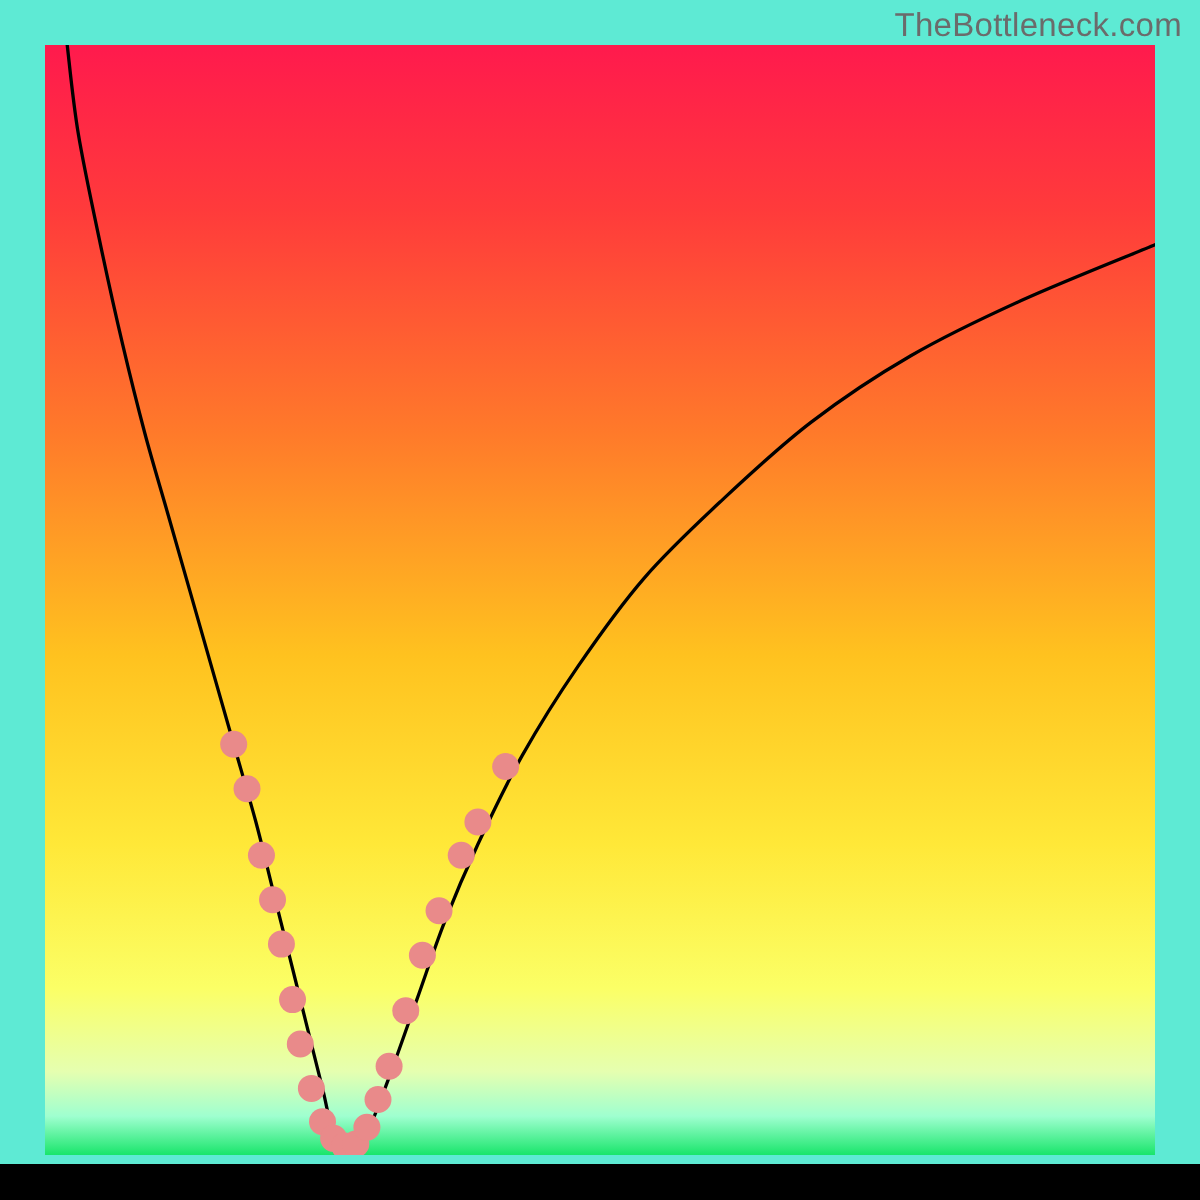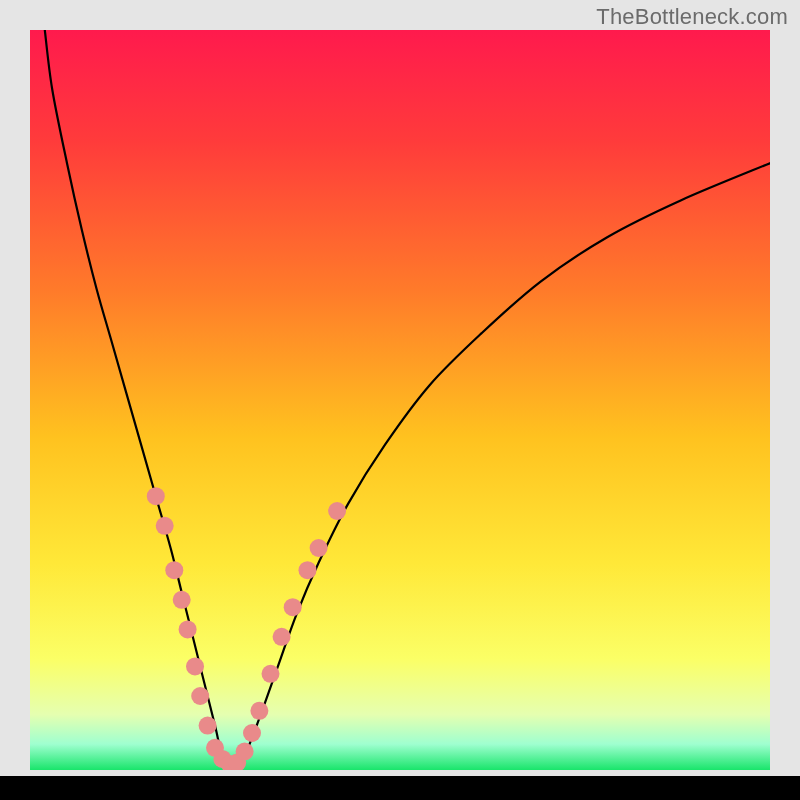--- a/index.html
+++ b/index.html
@@ -7,21 +7,21 @@
     padding: 0;
     width: 800px;
     height: 800px;
     overflow: hidden;
     background: #000;
     font-family: Arial, Helvetica, sans-serif;
   }
   .frame {
     position: absolute;
     left: 0; top: 0; width: 800px; height: 776px;
-    background: #e5e5e5;
+    background: #5eead4;
   }
   .plot {
     position: absolute;
     left: 30px;
     top: 30px;
     width: 740px;
     height: 740px;
   }
   .gradient {
     position: absolute;

